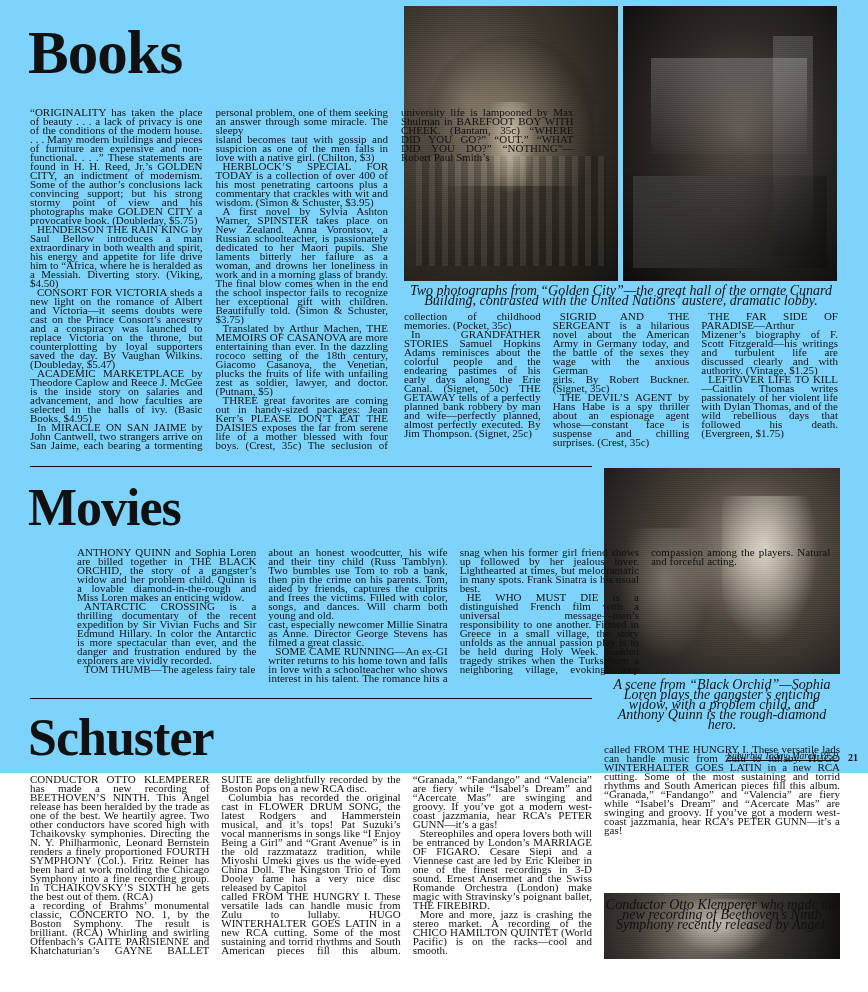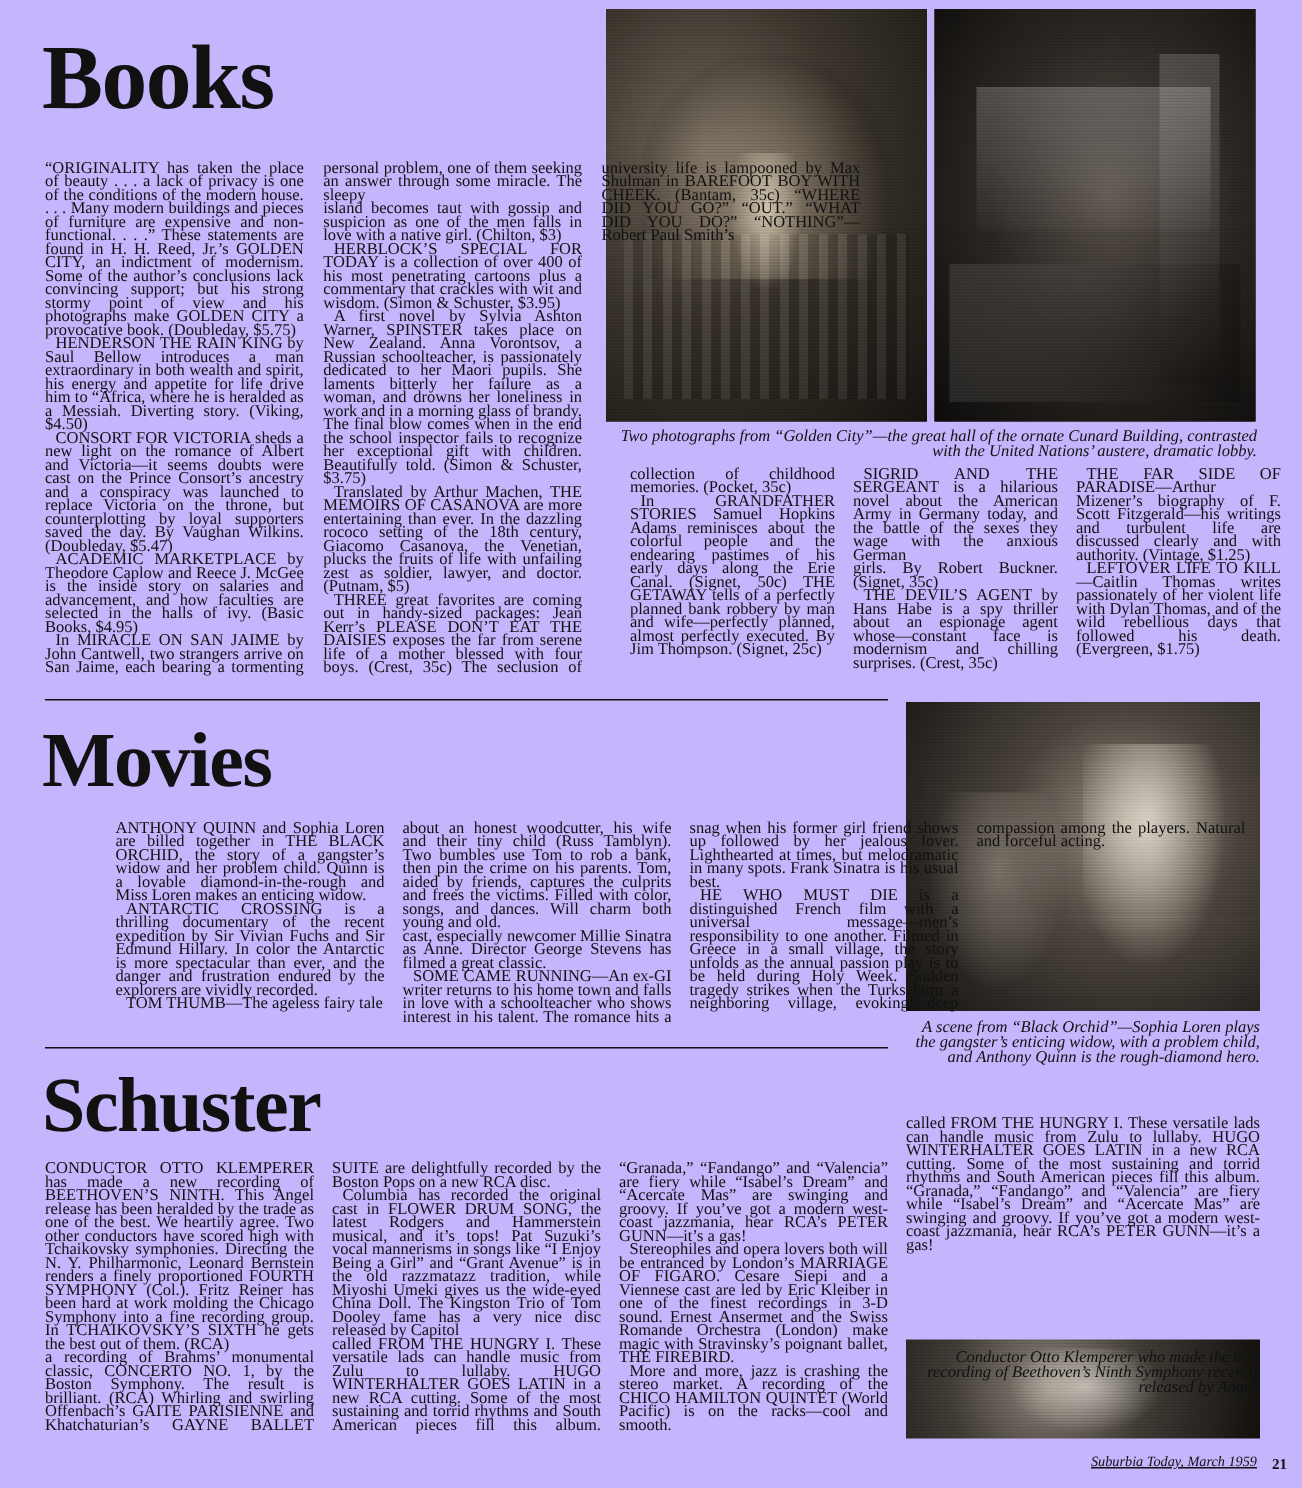--- a/index.html
+++ b/index.html
@@ -1,34 +1,34 @@
 <!DOCTYPE html>
 <html><head>
 <meta charset="utf-8">
 <style>
   html,body{margin:0;padding:0;background:#fff;}
   body{width:868px;height:992px;font-family:"Liberation Serif",serif;color:#111;overflow:hidden;}
-  .page{position:relative;width:868px;height:992px;background:#c4b5fd;}
+  .page{position:relative;width:868px;height:773px;background:#7dd3fc;}
 
   
   .sec-title{font-family:"Liberation Serif",serif;font-weight:bold;letter-spacing:-1px;}
   .col{font-size:11px;line-height:9.0px;text-align:justify;}
   .col p{margin:0 0 0 0;text-indent:7px;}
   .col p.first{text-indent:0;}
-  .caption{font-size:11px;line-height:10px;font-style:italic;text-align:right;}
+  .caption{font-size:14px;line-height:10px;font-style:italic;text-align:center;}
 
   
   .books-title{position:absolute;left:28px;top:22px;font-size:61px;line-height:61px;}
   .books-cols{position:absolute;left:30px;top:108px;width:358px;height:345px;
       column-count:2;column-gap:13px;}
   .photo-top-wrap{position:absolute;left:404px;top:6px;width:434px;height:275px;display:flex;gap:5px;}
   .photo{position:relative;overflow:hidden;background:#2b2b2b;}
   .cap-top{position:absolute;left:404px;top:286px;width:434px;}
   .books-lower{position:absolute;left:404px;top:312px;width:434px;height:146px;
-      column-count:3;column-gap:12px;margin-left:16px;}
+      column-count:3;column-gap:12px;}
 
   
   .rule{position:absolute;background:#111;height:1px;}
   .movies-title{position:absolute;left:28px;top:482px;font-size:52px;line-height:52px;}
   .movies-cols{position:absolute;left:30px;top:548px;width:562px;height:140px;
       column-count:3;column-gap:12px;margin-left:47px;}
   .photo-orchid{position:absolute;left:604px;top:468px;width:236px;height:206px;}
   .cap-orchid{position:absolute;left:604px;top:680px;width:236px;}
 
   
@@ -90,21 +90,21 @@
     <p>A first novel by Sylvia Ashton Warner, SPINSTER takes place on New Zealand. Anna Vorontsov, a Russian schoolteacher, is passionately dedicated to her Maori pupils. She laments bitterly her failure as a woman, and drowns her loneliness in work and in a morning glass of brandy. The final blow comes when in the end the school inspector fails to recognize her exceptional gift with children. Beautifully told. (Simon &amp; Schuster, $3.75)</p>
     <p>Translated by Arthur Machen, THE MEMOIRS OF CASANOVA are more entertaining than ever. In the dazzling rococo setting of the 18th century, Giacomo Casanova, the Venetian, plucks the fruits of life with unfailing zest as soldier, lawyer, and doctor. (Putnam, $5)</p>
     <p>THREE great favorites are coming out in handy-sized packages: Jean Kerr’s PLEASE DON’T EAT THE DAISIES exposes the far from serene life of a mother blessed with four boys. (Crest, 35c) The seclusion of university life is lampooned by Max Shulman in BAREFOOT BOY WITH CHEEK. (Bantam, 35c) “WHERE DID YOU GO?” “OUT.” “WHAT DID YOU DO?” “NOTHING”—Robert Paul Smith’s</p>
   </div>
 
   <div class="col books-lower">
     <p class="first">collection of childhood memories. (Pocket, 35c)</p>
     <p>In GRANDFATHER STORIES Samuel Hopkins Adams reminisces about the colorful people and the endearing pastimes of his early days along the Erie Canal. (Signet, 50c) THE GETAWAY tells of a perfectly planned bank robbery by man and wife—perfectly planned, almost perfectly executed. By Jim Thompson. (Signet, 25c)</p>
     <p>SIGRID AND THE SERGEANT is a hilarious novel about the American Army in Germany today, and the battle of the sexes they wage with the anxious German</p>
     <p class="first">girls. By Robert Buckner. (Signet, 35c)</p>
-    <p>THE DEVIL’S AGENT by Hans Habe is a spy thriller about an espionage agent whose—constant face is modernism and chilling surprises. (Crest, 35c)</p>
+    <p>THE DEVIL’S AGENT by Hans Habe is a spy thriller about an espionage agent whose—constant face is suspense and chilling surprises. (Crest, 35c)</p>
     <p>THE FAR SIDE OF PARADISE—Arthur Mizener’s biography of F. Scott Fitzgerald—his writings and turbulent life are discussed clearly and with authority. (Vintage, $1.25)</p>
     <p>LEFTOVER LIFE TO KILL—Caitlin Thomas writes passionately of her violent life with Dylan Thomas, and of the wild rebellious days that followed his death. (Evergreen, $1.75)</p>
   </div>
 
   <div class="rule" style="left:30px;top:466px;width:562px;"></div>
 
   <div class="sec-title movies-title">Movies</div>
 
   <div class="photo p3 grain photo-orchid">
     <div style="position:absolute;left:118px;top:28px;width:96px;height:150px;background:radial-gradient(ellipse at 45% 35%, rgba(255,250,235,.65), rgba(0,0,0,0) 70%);"></div>

